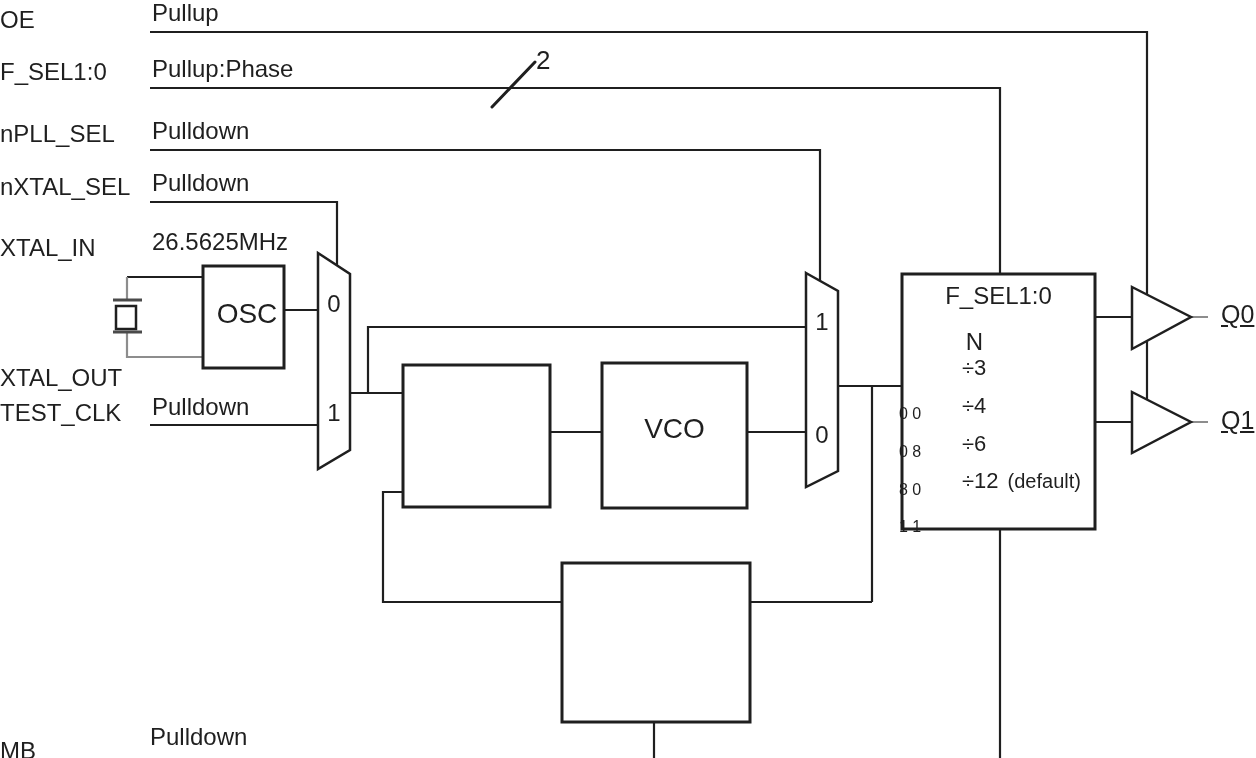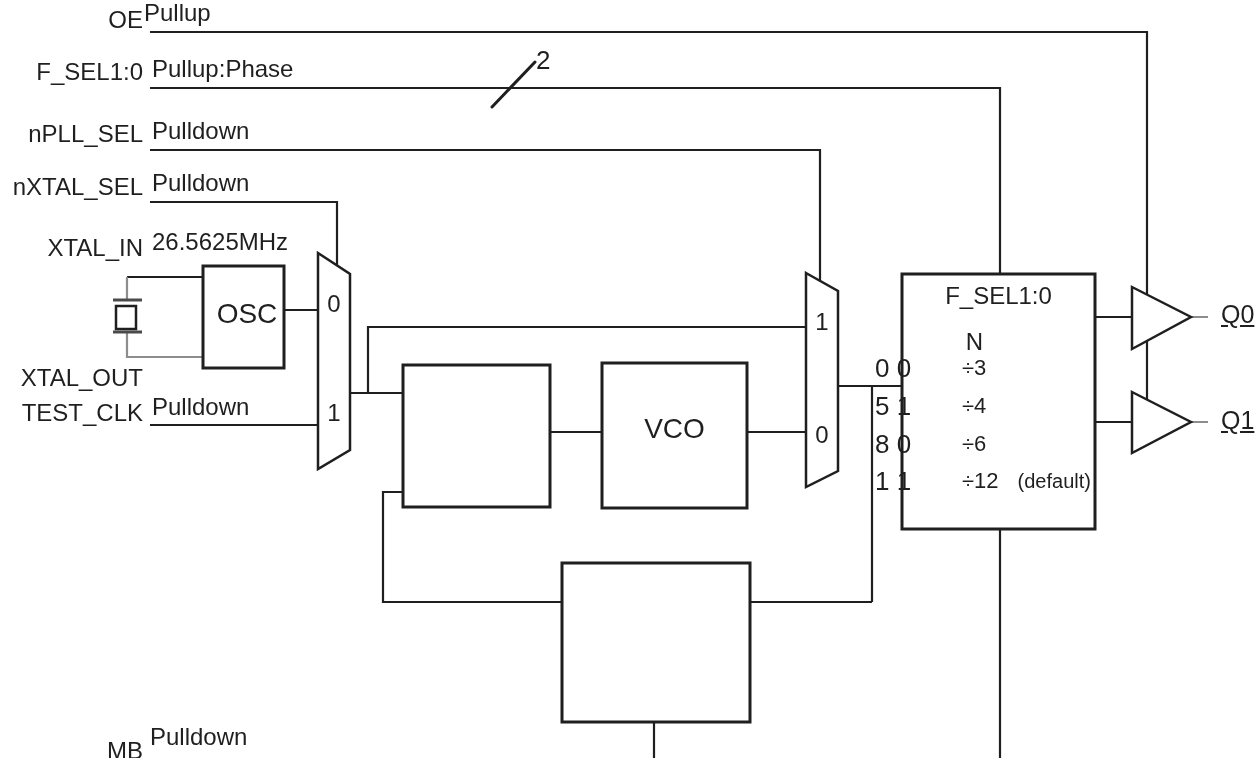--- a/index.html
+++ b/index.html
@@ -16,27 +16,27 @@
   }
   #wires{position:absolute;left:0;top:0;width:1256px;height:758px;}
   .wire{fill:none;stroke:var(--line);stroke-width:2.2;}
   .wire-gray{fill:none;stroke:var(--line-gray);stroke-width:2.2;}
   .plate{fill:none;stroke:#4a4a4a;stroke-width:3;}
   .box{fill:#ffffff;stroke:var(--line);stroke-width:3;}
   .mux{fill:#ffffff;stroke:var(--line);stroke-width:2.5;}
   .buf{fill:#ffffff;stroke:var(--line);stroke-width:2.5;}
   .slash{fill:none;stroke:var(--line);stroke-width:3;stroke-linecap:round;}
   .txt{position:absolute;white-space:nowrap;font-size:24px;line-height:26px;}
-  .pin-label{position:absolute;left:0;width:143px;text-align:right;
+  .pin-label{position:absolute;left:0;width:143px;text-align:left;
     font-size:24px;line-height:26px;white-space:nowrap;}
   .blk{position:absolute;text-align:center;}
   .mux-digit{position:absolute;width:32px;text-align:center;font-size:24px;line-height:24px;}
-  .nrow-bits{position:absolute;left:875px;font-size:26px;line-height:24px;white-space:nowrap;}
+  .nrow-bits{position:absolute;left:899px;font-size:16px;line-height:24px;white-space:nowrap;margin-top:46px;}
   .nrow-val{position:absolute;left:962px;font-size:22px;line-height:24px;white-space:nowrap;}
-  .nrow-note{font-size:20px;margin-left:19px;}
+  .nrow-note{font-size:20px;margin-left:9px;}
   .q-label{position:absolute;left:1221px;width:35px;font-size:25px;line-height:26px;text-decoration:underline;}
 </style>
 </head>
 <body>
 
 <div id="stage">
 
   <svg id="wires" viewBox="0 0 1256 758">
 
     <path class="wire" d="M150 32 H1147 V295 M1147 341 V400"></path>
@@ -75,21 +75,21 @@
 
   <div class="pin-label" style="top:7px">OE</div>
   <div class="pin-label" style="top:59px">F_SEL1:0</div>
   <div class="pin-label" style="top:121px">nPLL_SEL</div>
   <div class="pin-label" style="top:174px">nXTAL_SEL</div>
   <div class="pin-label" style="top:235px">XTAL_IN</div>
   <div class="pin-label" style="top:365px">XTAL_OUT</div>
   <div class="pin-label" style="top:400px">TEST_CLK</div>
   <div class="pin-label" style="top:738px">MB</div>
 
-  <div class="txt" style="left:144px;top:0">Pullup</div>
+  <div class="txt" style="left:152px;top:0">Pullup</div>
   <div class="txt" style="left:152px;top:56px">Pullup:Phase</div>
   <div class="txt" style="left:152px;top:118px">Pulldown</div>
   <div class="txt" style="left:152px;top:170px">Pulldown</div>
   <div class="txt" style="left:152px;top:229px">26.5625MHz</div>
   <div class="txt" style="left:152px;top:394px">Pulldown</div>
   <div class="txt" style="left:150px;top:724px">Pulldown</div>
 
   <div class="txt" style="left:536px;top:47px;font-size:26px">2</div>
 
   <div class="blk" style="left:203px;top:299px;width:88px;font-size:28px;line-height:30px">OSC</div>
@@ -97,21 +97,21 @@
   </div>
   <div class="blk" style="left:602px;top:414px;width:145px;font-size:28px;line-height:30px">VCO</div>
 
   <div class="blk" style="left:902px;top:283px;width:193px;font-size:24px;line-height:26px">F_SEL1:0</div>
   <div class="blk" style="left:902px;top:329px;width:145px;font-size:24px;line-height:26px">N</div>
 
   <div class="nrow-bits" style="top:356px">0 0</div>
   <div class="nrow-val" style="top:356px">
     <span>÷3</span><span class="nrow-note"></span>
   </div>
-  <div class="nrow-bits" style="top:394px">5 1</div>
+  <div class="nrow-bits" style="top:394px">0 8</div>
   <div class="nrow-val" style="top:394px">
     <span>÷4</span><span class="nrow-note"></span>
   </div>
   <div class="nrow-bits" style="top:432px">8 0</div>
   <div class="nrow-val" style="top:432px">
     <span>÷6</span><span class="nrow-note"></span>
   </div>
   <div class="nrow-bits" style="top:469px">1 1</div>
   <div class="nrow-val" style="top:469px">
     <span>÷12</span><span class="nrow-note">(default)</span>

